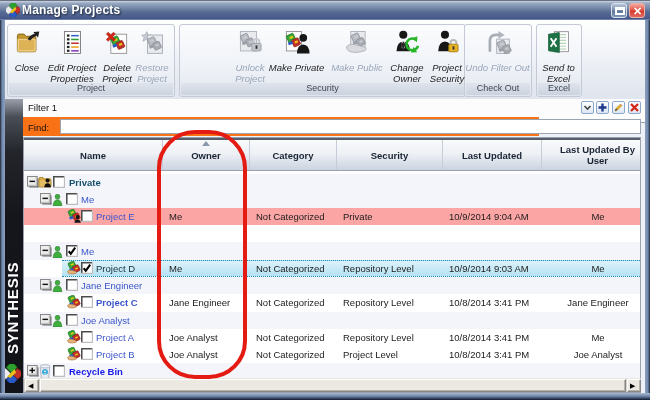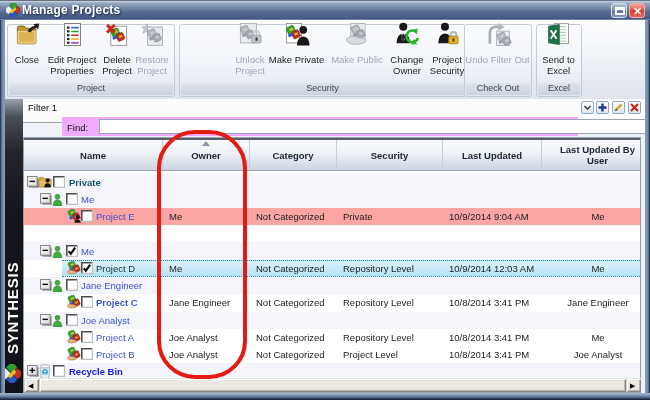--- a/index.html
+++ b/index.html
@@ -17,32 +17,32 @@
   #btn-close::after { content:"\2715"; position:absolute; left:3px; top:1px; color:#fff; font-size:11px; font-weight:bold; }
   #bl { position:absolute; left:0; top:20px; width:5px; height:374px; background:linear-gradient(90deg,#1c2433,#7288aa 40%,#8ba0c0); }
   #br { position:absolute; left:645px; top:20px; width:5px; height:374px; background:linear-gradient(90deg,#8ba0c0,#7288aa 60%,#1c2433); }
   #bb { position:absolute; left:0px; top:393px; width:650px; height:7px; background:linear-gradient(180deg,#a9b9d0,#7288aa 45%,#30405c 80%,#101828); }
   #ribbon { position:absolute; left:5px; top:20px; width:640px; height:79px;
     background:linear-gradient(180deg,#fefefe 0%,#f5f7fa 30%,#eaeef4 60%,#e0e5ee 100%); border-top:1px solid #fff; }
   .rgroup { position:absolute; top:3px; height:73px; border:1px solid #c3cad6; border-radius:3px;
     background:linear-gradient(180deg,#fbfcfd 0%,#f0f3f8 55%,#e2e7ef 100%); }
   .rglabel { position:absolute; left:1px; right:1px; bottom:1px; height:12px; text-align:center;
     font-size:9px; color:#3e4453; background:linear-gradient(180deg,#dfe4ec,#ccd3df); border-radius:0 0 2px 2px; line-height:11px; }
-  .rbtn { position:absolute; top:0; height:66px; white-space:nowrap; text-align:center; font-size:9.5px; color:#1e1e1e; }
+  .rbtn { position:absolute; top:8px; height:66px; white-space:nowrap; text-align:center; font-size:9.5px; color:#1e1e1e;font-style:italic; }
   .rbtn .lbl { position:absolute; top:34px; left:0; right:0; line-height:10.5px; }
   .rbtn .ic { display:block; margin:0 auto 1px auto; }
   .rbtn.dis { color:#9aa6b8; }
   #sidebar { position:absolute; left:5px; top:99px; width:18px; height:294px;
     background:linear-gradient(180deg,#9aa0ab 0%,#4a4e57 6%,#23252b 18%,#15161b 40%,#121318 100%); }
   #client { position:absolute; left:23px; top:99px; width:622px; height:294px; background:#eef1f7; }
   #filterbar { position:absolute; left:0; top:0; width:622px; height:24px; background:#fcfcfd; border-bottom:1px solid #9aa0ac;padding-left:39px; }
   #filterbar .ft { position:absolute; left:5px; top:3px; font-size:9.5px; color:#111; }
   .fbtn { position:absolute; top:2px; width:13px; height:13px; border:1px solid #8aa8cc; border-radius:2px;
     background:linear-gradient(180deg,#fefefe,#dce6f2); line-height:9px; text-align:center; }
-  #findbar { position:absolute; left:0; top:18px; width:516px; height:19px; background:#f0abfc;margin-left:39px; }
+  #findbar { position:absolute; left:0; top:18px; width:516px; height:19px; background:#f97316; }
   #findbar .fl { position:absolute; left:5px; top:5px; font-size:9.5px; color:#111; }
   #findbar .fi { position:absolute; left:37px; top:2px; width:581px; height:15px; background:#fff; border:1px solid #9aa4b2; }
   #grid { position:absolute; left:0; top:38px; width:618px; height:241px; background:#fff; border:1px solid #9aa0ac; border-bottom:none; overflow:hidden; }
   #ghead { position:absolute; left:0; top:0px; width:616px; height:33px;
     background:linear-gradient(180deg,#f9fafc 0%,#eef1f5 45%,#dbe1ea 75%,#ccd4e1 100%);
     border-top:2px solid #575e6b; border-bottom:1px solid #9aa2b2; }
   .hcell { position:absolute; top:0; height:30px; display:flex; align-items:center; justify-content:center;
     font-size:9.5px; font-weight:bold; color:#1a2433; text-align:center; border-right:1px solid #c7cdd8; line-height:11px; }
   .gr { position:absolute; left:0; width:616px; height:17px; font-size:9.5px; }
   .gr .cell { position:absolute; top:3px; color:#1c1c1c; }
@@ -394,21 +394,21 @@
           <svg class="abs" style="left:57px;top:2px" width="12" height="12" viewBox="0 0 11.5 11.5">
 <rect x="0" y="0" width="11.5" height="11.5" fill="#fff"></rect>
 <path d="M0.75 11.5 L0.75 0.75 L11.5 0.75" stroke="#4c4c4c" stroke-width="1.5" fill="none"></path>
 <path d="M0 10.9 L11 10.9 L11 0" stroke="#bdbdbd" stroke-width="1.2" fill="none"></path>
 <path d="M2.6 6 L4.6 8.4 L8.8 2.6" stroke="#000" stroke-width="2" fill="none"></path>
 </svg>
           <div class="tname" style="left:72px;color:#15303c;font-weight:normal">Project D</div>
           <div class="cell" style="left:145px">Me</div>
           <div class="cell" style="left:232px">Not Categorized</div>
           <div class="cell" style="left:319px">Repository Level</div>
-          <div class="cell" style="left:425px">10/9/2014 12:03 AM</div>
+          <div class="cell" style="left:425px">10/9/2014 9:03 AM</div>
           <div class="cell" style="left:518px;width:112px;text-align:center">Me</div>
         </div>
 <div class="gr" style="top:139px;background:#f3f5fb">
           <svg class="abs" style="left:16px;top:2px" width="12" height="12" viewBox="0 0 12.4 12.4">
 <rect x="10.2" y="2.4" width="1.7" height="9.4" fill="#6e6e6e"></rect>
 <rect x="2.4" y="10.2" width="9.4" height="1.7" fill="#6e6e6e"></rect>
 <rect x="0.5" y="0.5" width="10" height="10" fill="#efefef" stroke="#858585" stroke-width="1"></rect>
 <path d="M1.4 9.6 L9.6 9.6 L9.6 1.4" stroke="#bdbdbd" stroke-width="1.2" fill="none"></path>
 <rect x="2.6" y="4.8" width="5.6" height="1.5" fill="#111"></rect>
 </svg>

